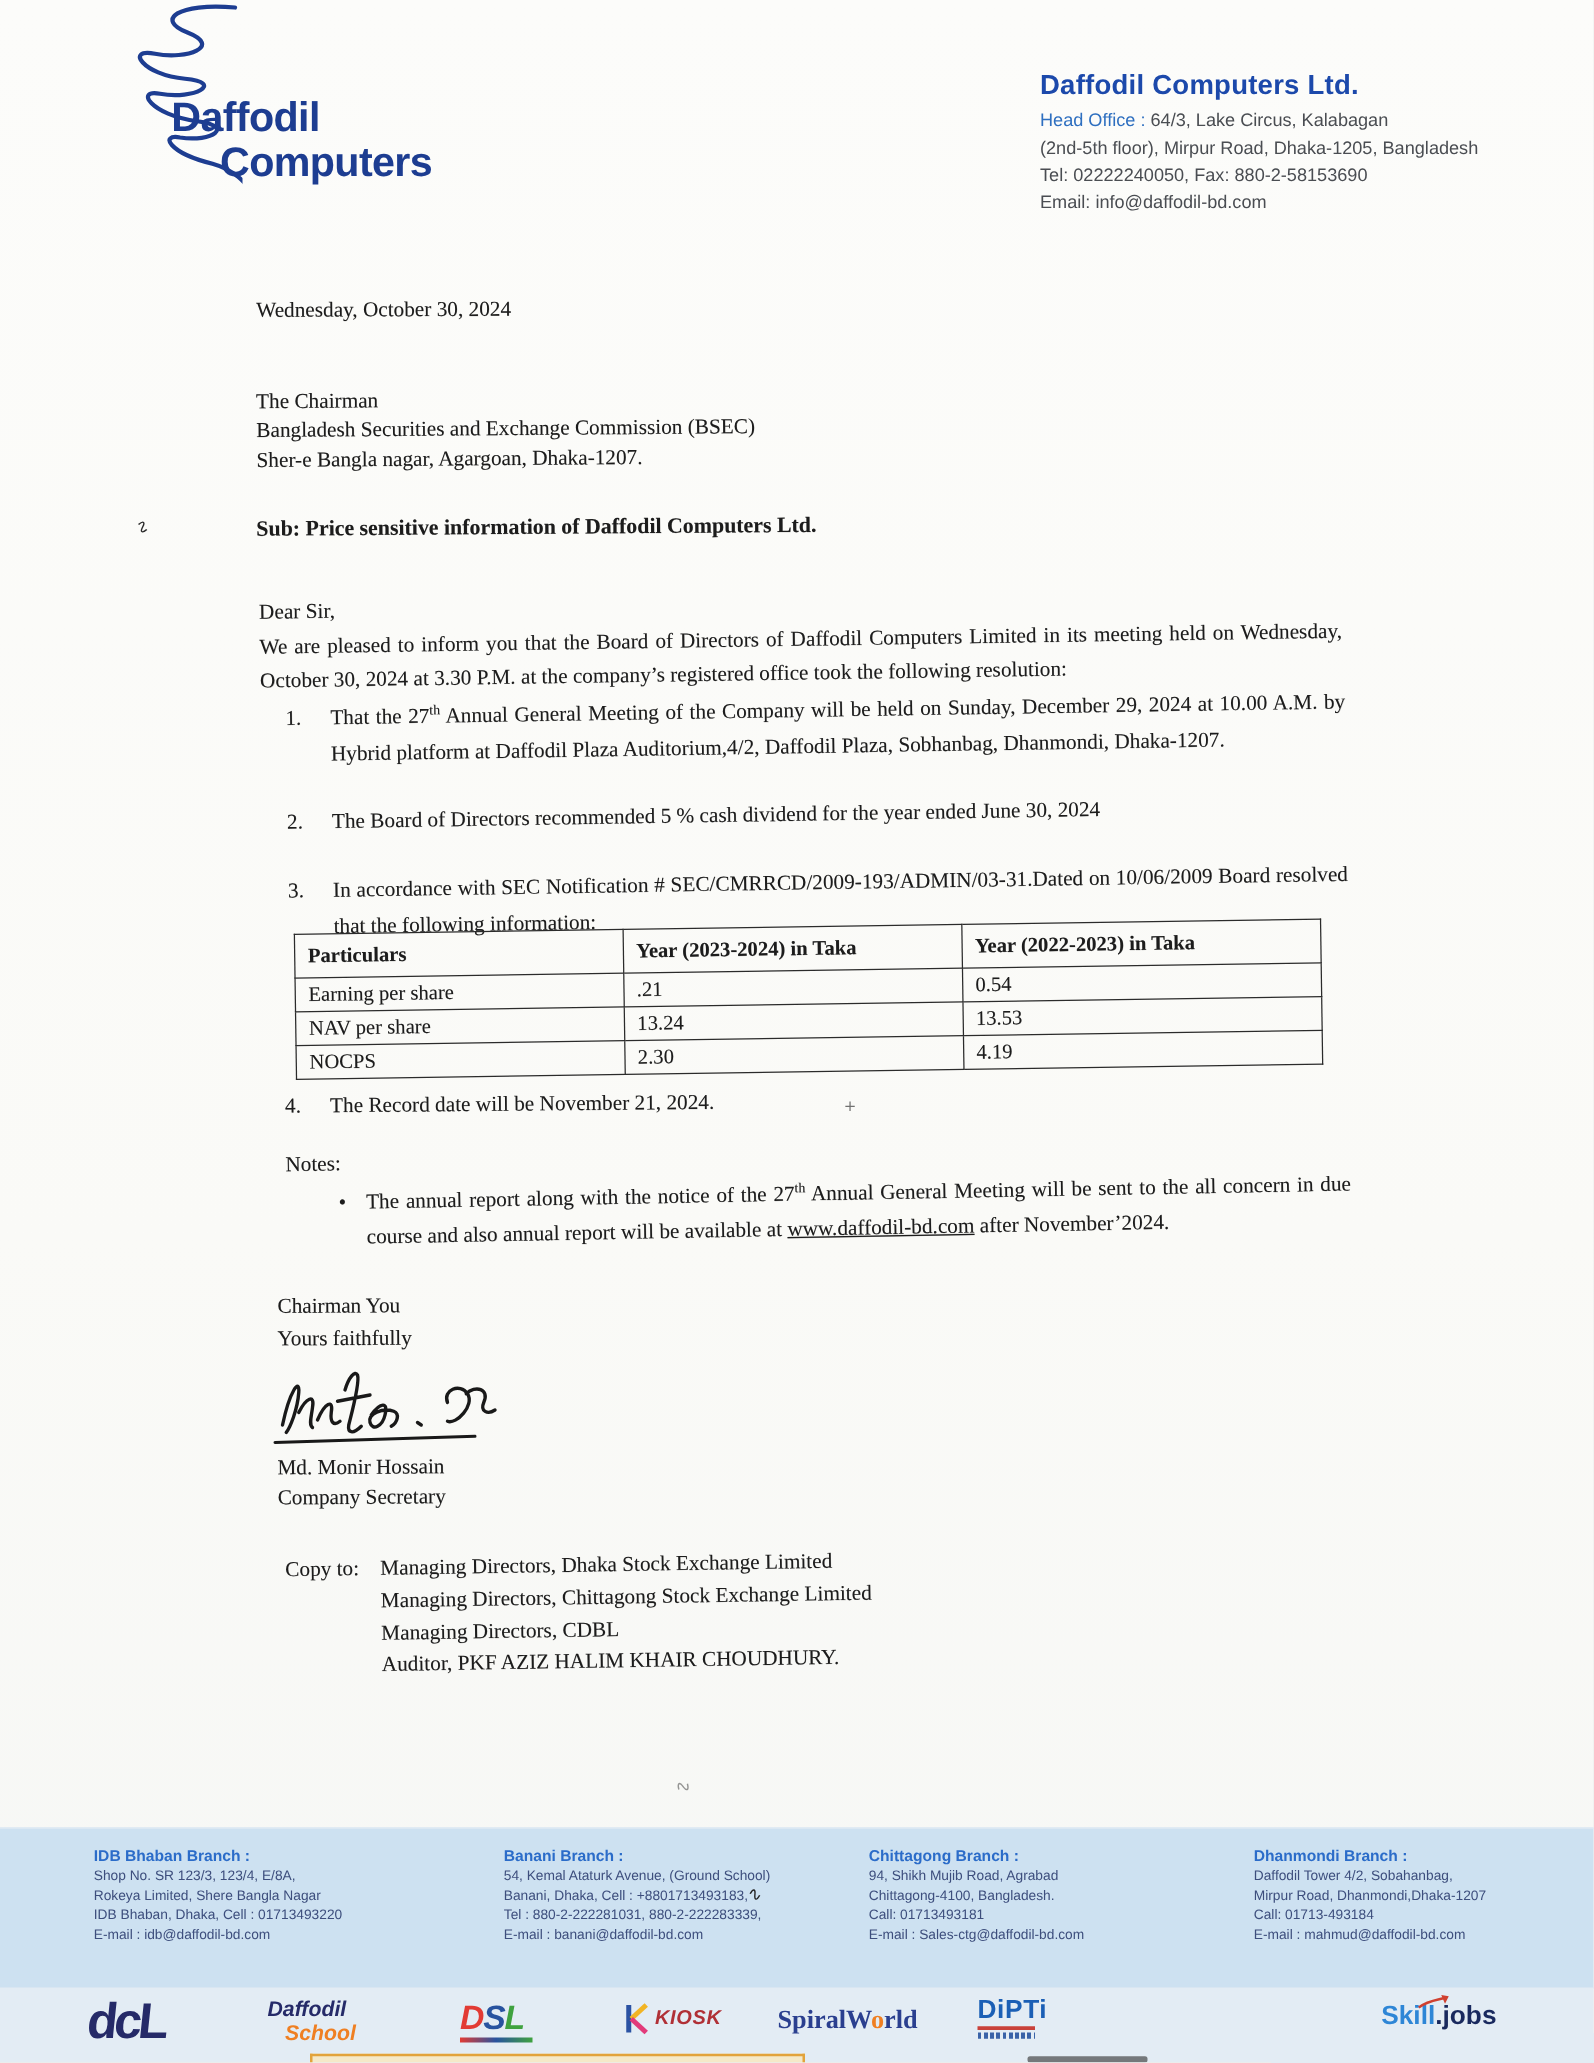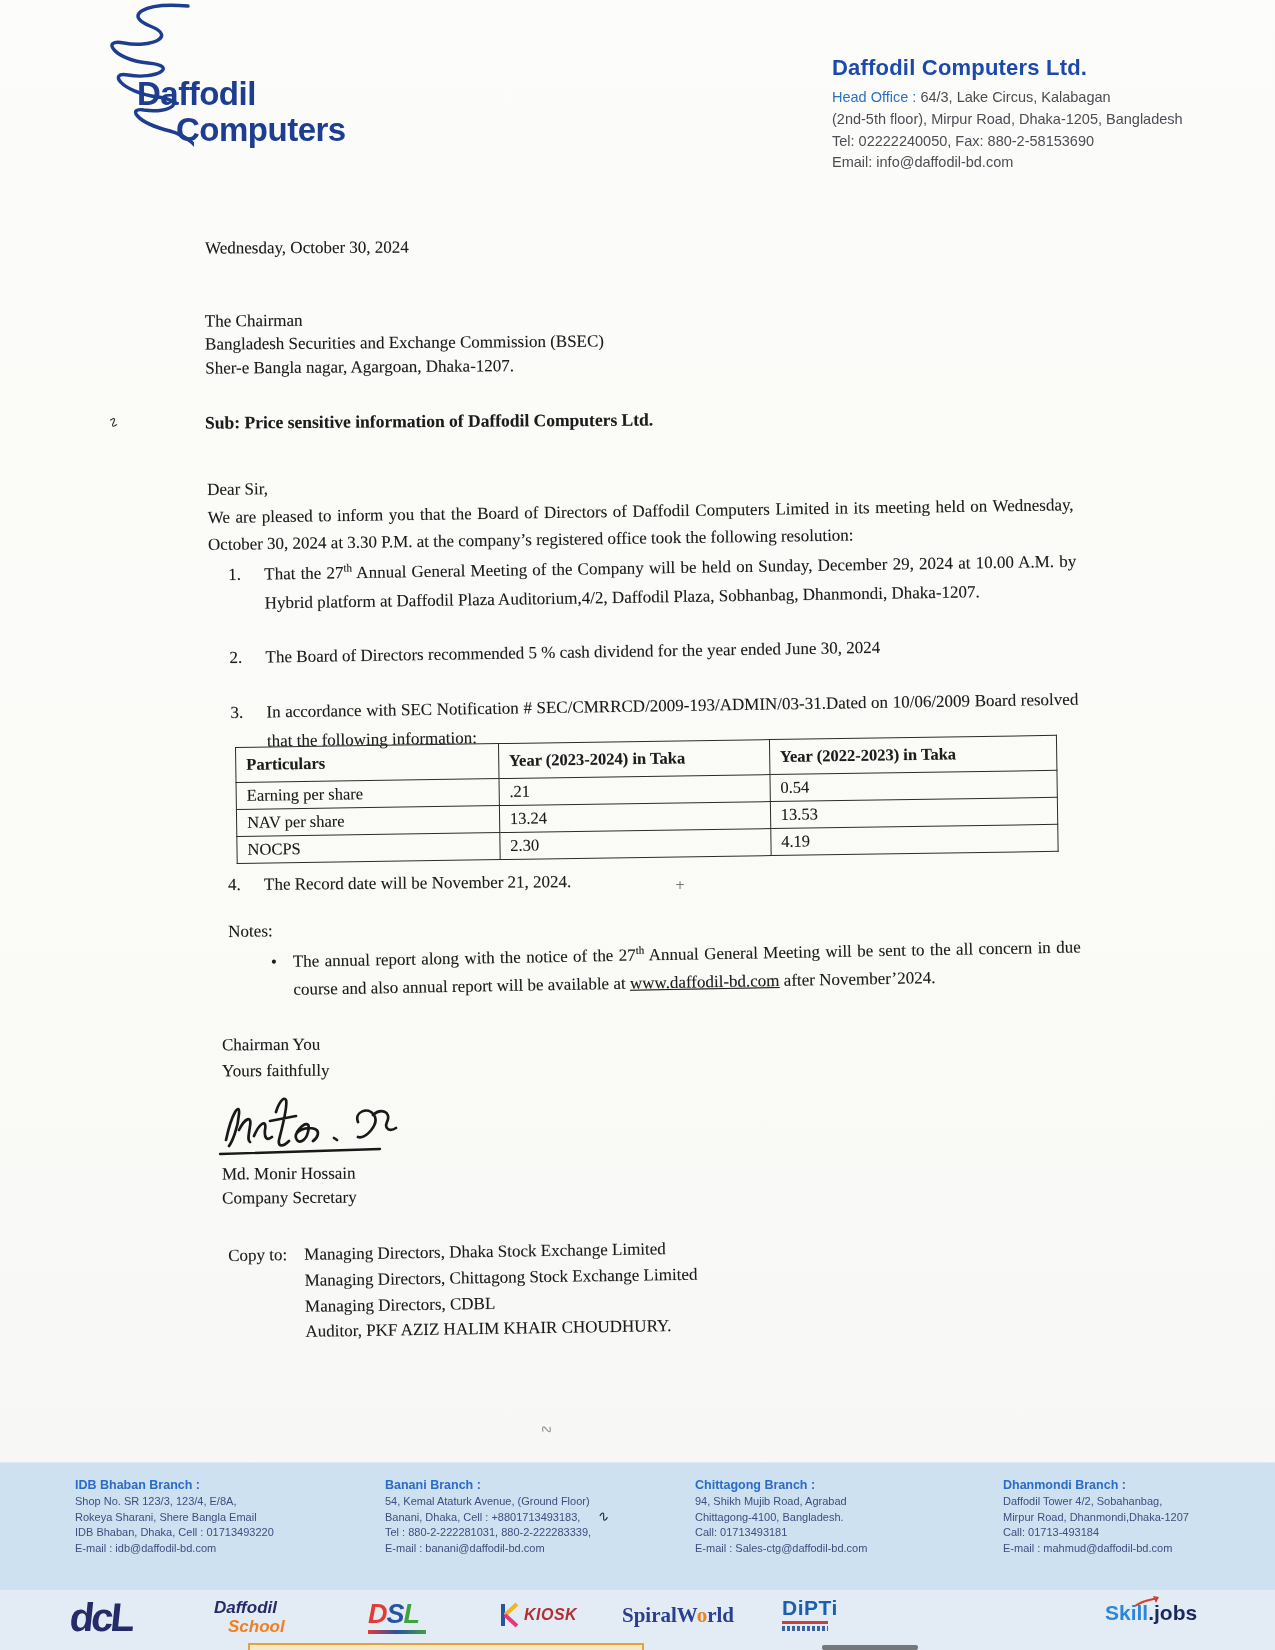--- a/index.html
+++ b/index.html
@@ -200,27 +200,27 @@
       <div>Managing Directors, CDBL</div>
       <div>Auditor, PKF AZIZ HALIM KHAIR CHOUDHURY.</div>
     </span>
   </div>
 
   <div class="abs footer-strip"></div>
 
   <div class="branch" style="left:75px;">
     <div class="btitle">IDB Bhaban Branch :</div>
     <div class="bline">Shop No. SR 123/3, 123/4, E/8A,</div>
-    <div class="bline">Rokeya Sharani, Shere Bangla Email</div>
+    <div class="bline">Rokeya Limited, Shere Bangla Nagar</div>
     <div class="bline">IDB Bhaban, Dhaka, Cell : 01713493220</div>
     <div class="bline">E-mail : idb@daffodil-bd.com</div>
   </div>
-  <div class="branch" style="left:385px;">
+  <div class="branch" style="left:403px;">
     <div class="btitle">Banani Branch :</div>
-    <div class="bline">54, Kemal Ataturk Avenue, (Ground Floor)</div>
+    <div class="bline">54, Kemal Ataturk Avenue, (Ground School)</div>
     <div class="bline">Banani, Dhaka, Cell : +8801713493183,</div>
     <div class="bline">Tel : 880-2-222281031, 880-2-222283339,</div>
     <div class="bline">E-mail : banani@daffodil-bd.com</div>
   </div>
   <div class="branch" style="left:695px;">
     <div class="btitle">Chittagong Branch :</div>
     <div class="bline">94, Shikh Mujib Road, Agrabad</div>
     <div class="bline">Chittagong-4100, Bangladesh.</div>
     <div class="bline">Call: 01713493181</div>
     <div class="bline">E-mail : Sales-ctg@daffodil-bd.com</div>

